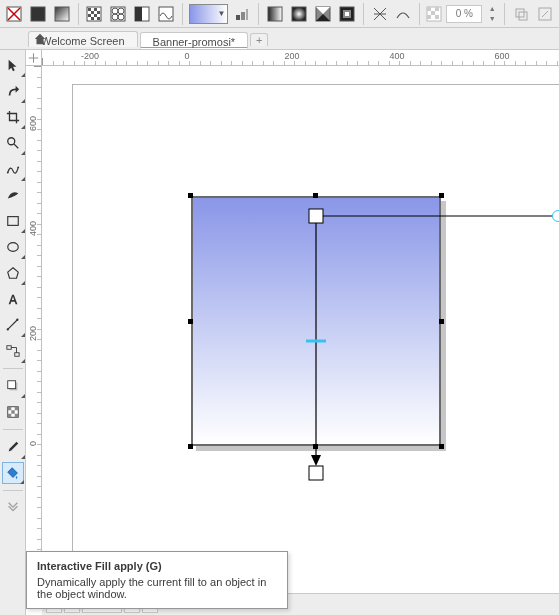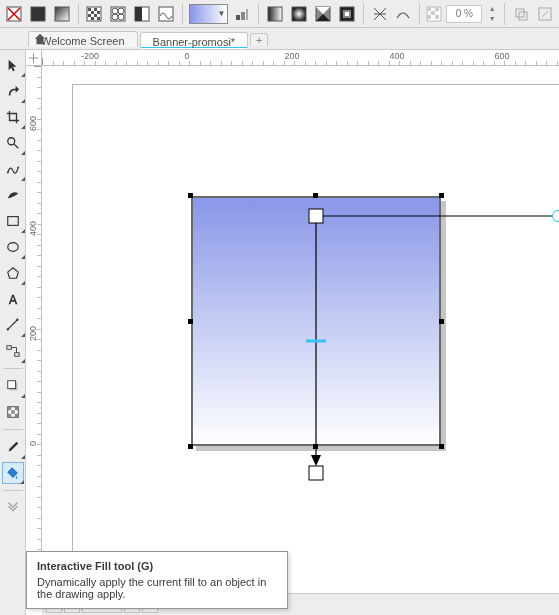--- a/index.html
+++ b/index.html
@@ -662,15 +662,15 @@
       <div class="btn">⏮</div>
       <div class="btn">◀</div>
       <div class="btn" style="width:40px">1</div>
       <div class="btn">▶</div>
       <div class="btn">＋</div>
     </div>
   </div>
 </div>
 
 <div class="tooltip">
-  <div class="title">Interactive Fill tool (G)</div>
-  <div>Dynamically apply the current fill to an object in the drawing apply.</div>
+  <div class="title">Interactive Fill apply (G)</div>
+  <div>Dynamically apply the current fill to an object in the object window.</div>
 </div>
 
 </body></html>

